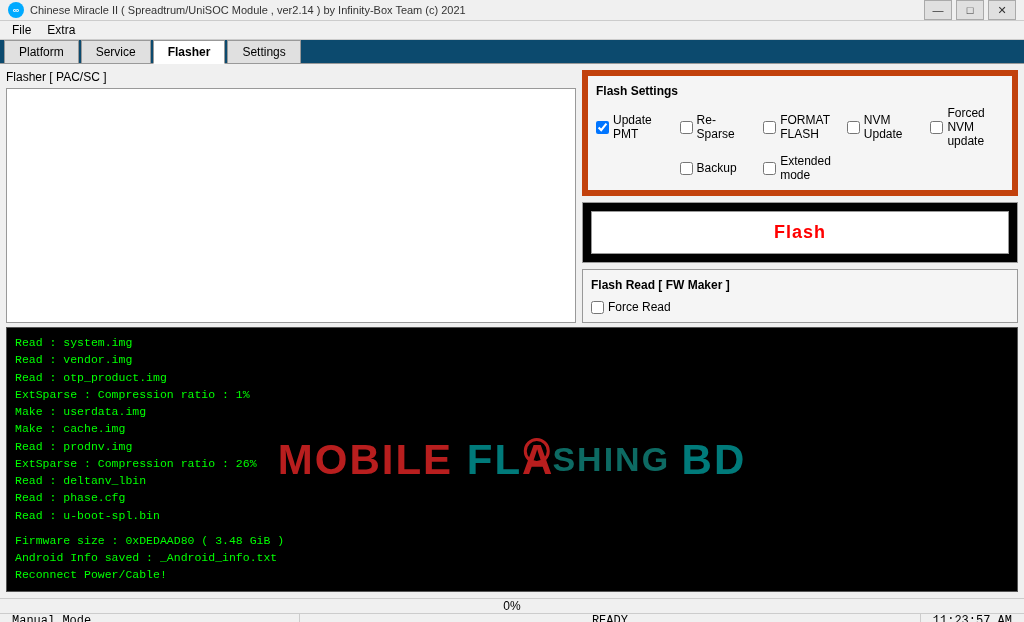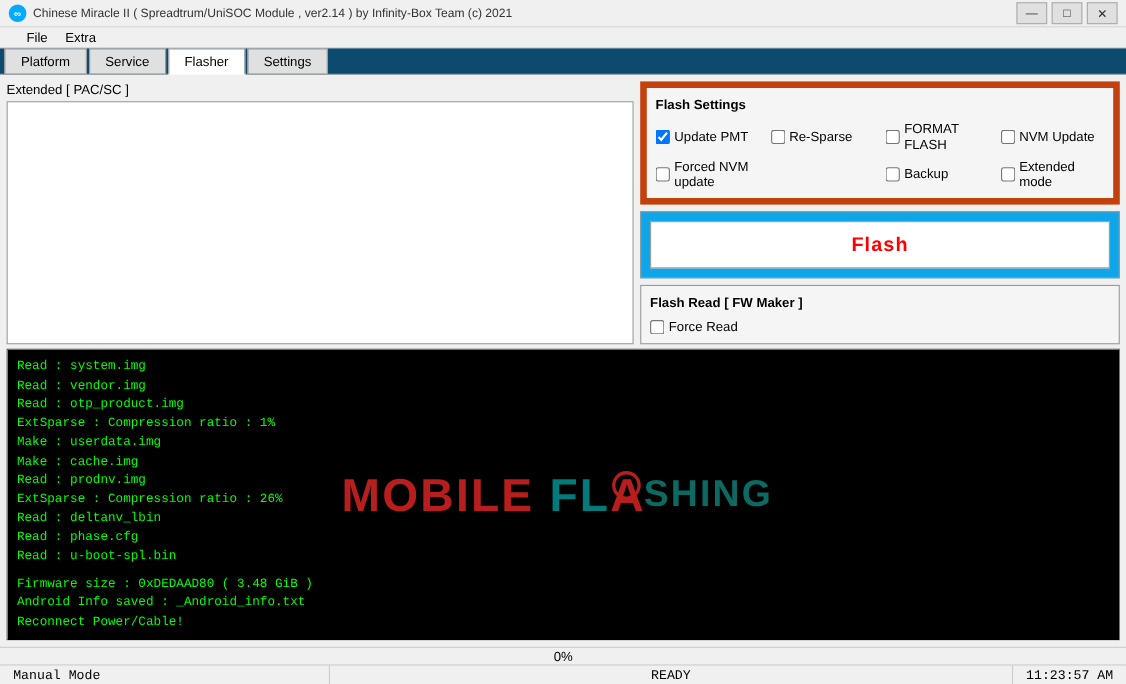--- a/index.html
+++ b/index.html
@@ -59,21 +59,21 @@
       cursor: pointer;
       color: #333;
     }
 
     
     #menu-bar {
       height: 22px;
       background: #f0f0f0;
       display: flex;
       align-items: center;
-      padding: 0 16px;
+      padding: 0 4px;
       border-bottom: 1px solid #ccc;
     }
     .menu-item {
       padding: 2px 8px;
       font-size: 12px;
       cursor: pointer;
       color: #000;
     }
 
     
@@ -92,21 +92,21 @@
       border: 1px solid #999;
       border-bottom: none;
       background: #e0e0e0;
       color: #000;
       margin-right: 2px;
     }
     .tab.active {
       background: #fff;
       border-bottom: 1px solid #fff;
       margin-bottom: -1px;
-      font-weight: normal;
+      font-weight: bold;
     }
 
     
     #main-content {
       flex: 1;
       display: flex;
       flex-direction: column;
       background: #f0f0f0;
       padding: 6px;
       gap: 4px;
@@ -149,40 +149,40 @@
       padding: 8px;
       background: #f5f5f5;
     }
     #flash-settings-title {
       font-weight: bold;
       font-size: 12px;
       margin-bottom: 8px;
     }
     .settings-grid {
       display: grid;
-      grid-template-columns: 1fr 1fr 1fr 1fr;
+      grid-template-columns: 1fr 1fr 1fr 1fr 1fr;
       gap: 6px 10px;
     }
     .checkbox-item {
       display: flex;
       align-items: center;
       gap: 4px;
       font-size: 12px;
     }
     .checkbox-item input[type="checkbox"] {
       width: 13px;
       height: 13px;
       cursor: pointer;
     }
 
     
     #flash-button-area {
       border: 1px solid #999;
       padding: 8px;
-      background: #0ea5e9;
+      background: #000000;
       text-decoration: underline;
     }
     #flash-btn {
       width: 100%;
       padding: 10px;
       background: white;
       border: 1px solid #999;
       color: red;
       font-size: 18px;
       font-weight: bold;
@@ -351,21 +351,21 @@
   <div class="tab">Platform</div>
   <div class="tab">Service</div>
   <div class="tab active">Flasher</div>
   <div class="tab">Settings</div>
 </div>
 
 <div id="main-content">
   <div id="top-section">
 
     <div id="left-panel">
-      <div id="flasher-label">Extended [ PAC/SC ]</div>
+      <div id="flasher-label">Flasher [ PAC/SC ]</div>
       <div id="flasher-box"></div>
     </div>
 
     <div id="right-panel">
 
       <div id="flash-settings-group">
         <div id="flash-settings-title">Flash Settings</div>
         <div class="settings-grid">
           <div class="checkbox-item">
             <input type="checkbox" checked="" style="">
@@ -419,20 +419,21 @@
 
   <div id="console-area">
     <div id="watermark">
       <span id="wm-mobile">MOBILE&nbsp;</span>
       <span id="wm-fl">FL</span>
       <span id="wm-a-container">
         <span id="wm-a">A</span>
         <div id="wm-circle"></div>
       </span>
       <span id="wm-shing">SHING&nbsp;</span>
+      <span id="wm-bd">BD</span>
     </div>
     <div id="console-lines">
         <div class="console-line">Read : system.img</div>
         <div class="console-line">Read : vendor.img</div>
         <div class="console-line">Read : otp_product.img</div>
         <div class="console-line">ExtSparse : Compression ratio : 1%</div>
         <div class="console-line">Make : userdata.img</div>
         <div class="console-line">Make : cache.img</div>
         <div class="console-line">Read : prodnv.img</div>
         <div class="console-line">ExtSparse : Compression ratio : 26%</div>

